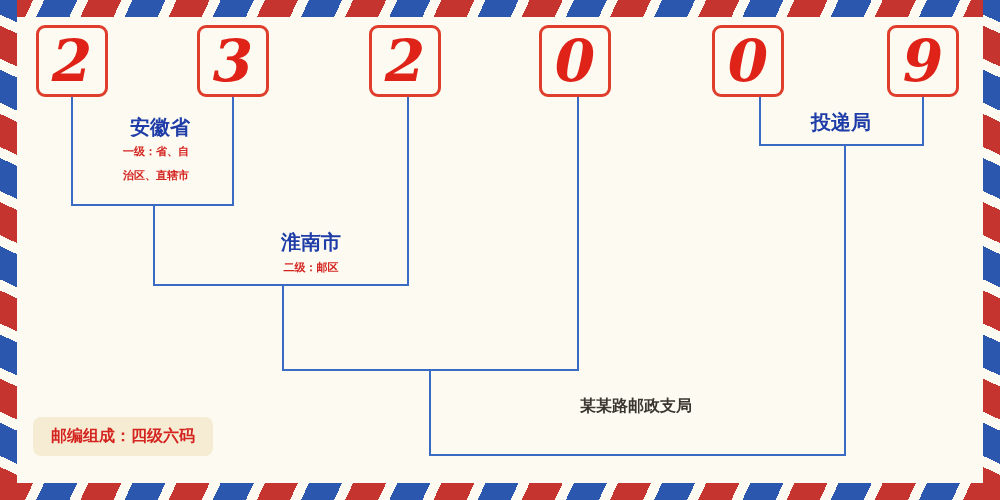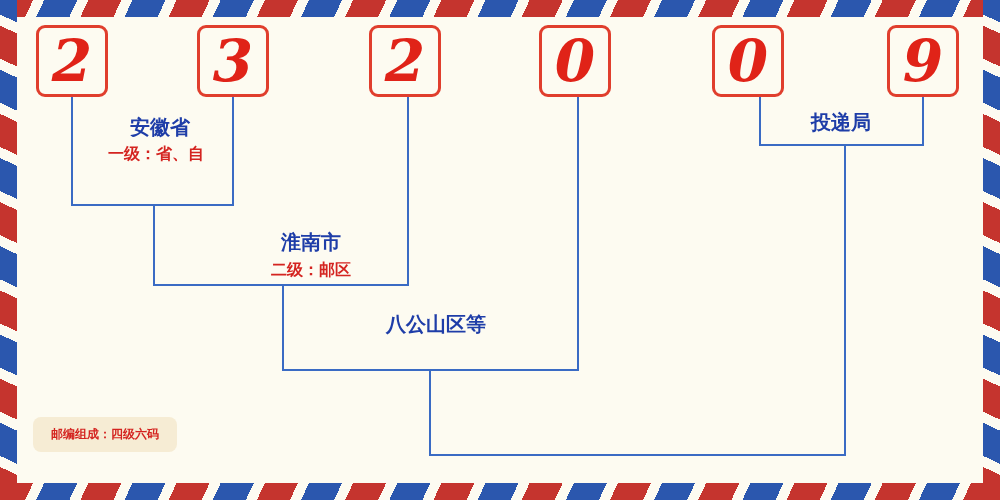--- a/index.html
+++ b/index.html
@@ -47,28 +47,28 @@
 
   
   svg.connectors { position:absolute; left:0; top:0; z-index:1; }
   svg.connectors path {
     fill:none; stroke:var(--line,#3a6bc4); stroke-width:2px;
   }
 
   
   .lbl { position:absolute; transform:translateX(-50%); white-space:nowrap; z-index:2; }
   .lbl.name { color:var(--label-blue,#1e3da8); font-weight:bold; font-size:20px; }
-  .lbl.desc { color:var(--label-red,#d42420); font-weight:bold; font-size:16px; }
+  .lbl.desc { color:var(--label-red,#d42420); font-weight:bold; font-size:11px; }
   .lbl.name.dark { color:var(--level4-name,#3b3530); font-size:16px; }
 
   .badge {
     position:absolute; left:33px; top:417px; z-index:2;
     background:var(--badge-bg,#f6ecd4); border-radius:8px;
     padding:9px 18px;
-    color:var(--label-red,#d42420); font-weight:bold; font-size:12px;
+    color:var(--label-red,#d42420); font-weight:bold; font-size:16px;
     white-space:nowrap;
     text-align:center;
   }
 </style>
 </head>
 <body>
 
 <div class="envelope">
 
   <div class="stripe hor top"></div>
@@ -98,24 +98,25 @@
   </div>
   <div class="digit-box" style="left:712px">
     <span class="digit">0</span>
   </div>
   <div class="digit-box" style="left:887px">
     <span class="digit">9</span>
   </div>
 
   <div class="lbl name" style="left:160px; top:114px">安徽省</div>
   <div class="lbl desc" style="left:156px; top:144px">一级：省、自</div>
+  <div class="lbl desc" style="left:156px; top:168px">治区、直辖市</div>
 
   <div class="lbl name" style="left:311px; top:229px">淮南市</div>
   <div class="lbl desc" style="left:311px; top:260px">二级：邮区</div>
 
-  <div class="lbl name" style="left:436px; top:311px">八公山区等</div>
 
+  <div class="lbl name dark" style="left:636px; top:396px">某某路邮政支局</div>
 
   <div class="lbl name" style="left:841px; top:109px">投递局</div>
 
   <div class="badge">邮编组成：四级六码</div>
 
 </div>
 
 </body></html>

